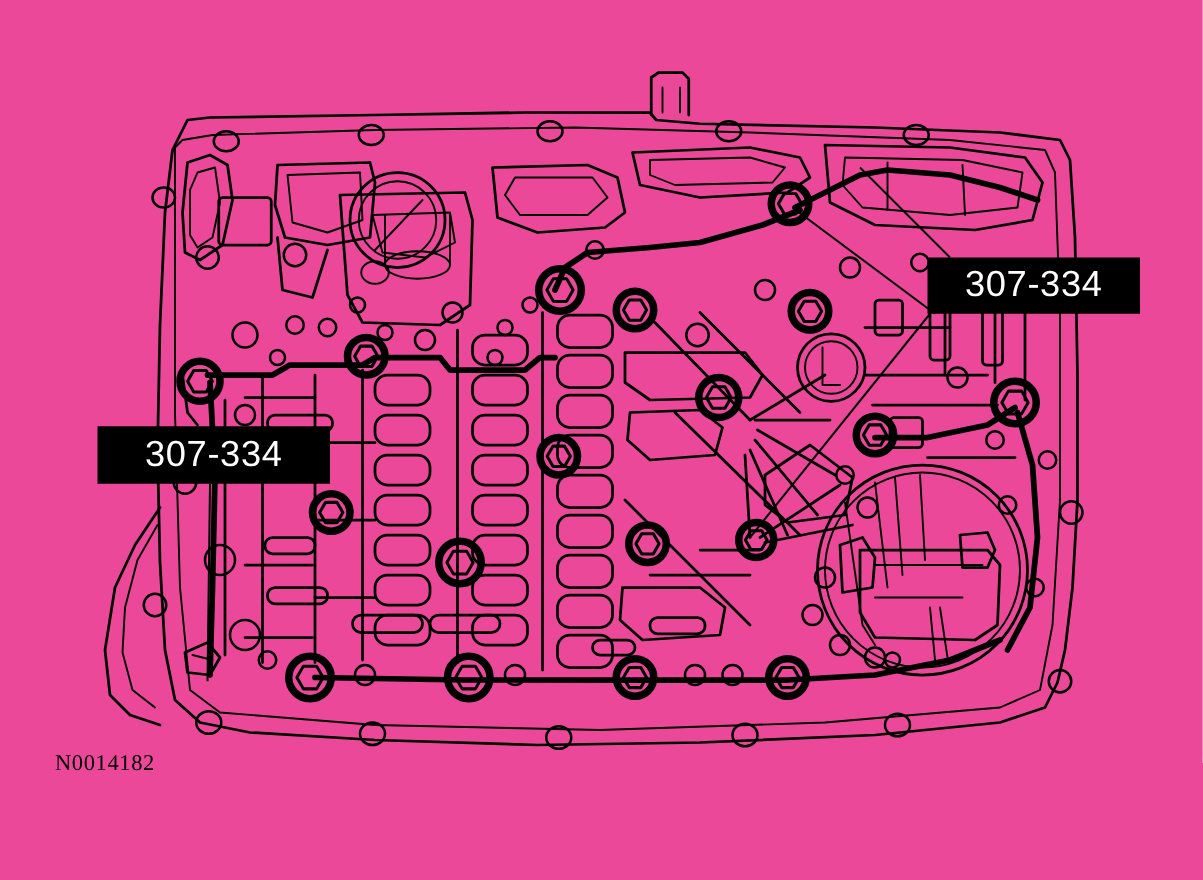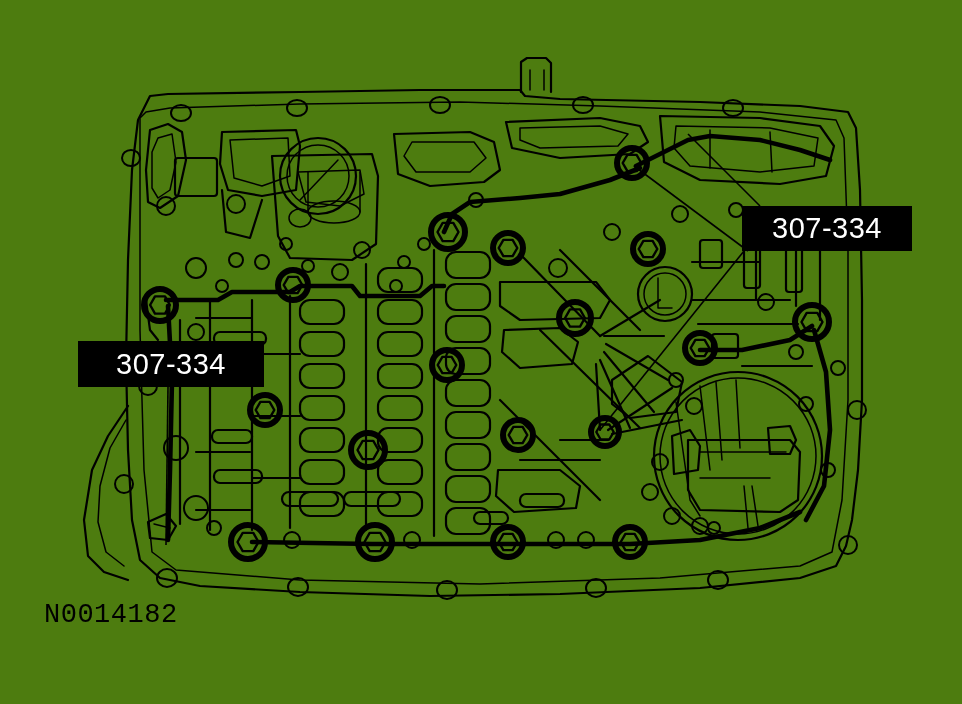--- a/index.html
+++ b/index.html
@@ -2,43 +2,43 @@
 <html><head>
 <meta charset="utf-8">
 <title>Valve Body Service Illustration</title>
 <style>
   html,body{margin:0;padding:0;background:#ffffff;}
   body{
     width:962px;height:704px;overflow:hidden;position:relative;
     font-family:"Liberation Sans", sans-serif;
     -webkit-font-smoothing:antialiased;
   }
-  #figure-root{position:absolute;left:0;top:0;width:962px;height:704px;background:#4d7c0f;}
+  #figure-root{position:absolute;left:0;top:0;width:962px;height:704px;background:#ec4899;}
   #diagram-svg{position:absolute;left:0;top:0;width:962px;height:704px;display:block;}
 
   
   .callout{
     position:absolute;
     background:#000;
     color:#fff;
     display:flex;align-items:center;justify-content:center;
     letter-spacing:0.5px;
     font-size:29px;
     line-height:1;
     font-family:"Liberation Sans", sans-serif;
     white-space:nowrap;
   }
   #callout-right{left:742px;top:206px;width:170px;height:45px;}
   #callout-left{left:78px;top:341px;width:186px;height:46px;}
 
   
   #figure-id{
     position:absolute;left:44px;top:600px;
-    font-size:27px;color:#000;letter-spacing:0.5px;
-    font-family:Liberation Mono, monospace;
+    font-size:18px;color:#000;letter-spacing:0.5px;
+    font-family:Liberation Serif, serif;
   }
 </style>
 </head>
 <body>
 
 <div id="figure-root">
 
   <svg id="diagram-svg" viewBox="0 0 962 704" xmlns="http://www.w3.org/2000/svg">
     <defs>
       <style type="text/css">

